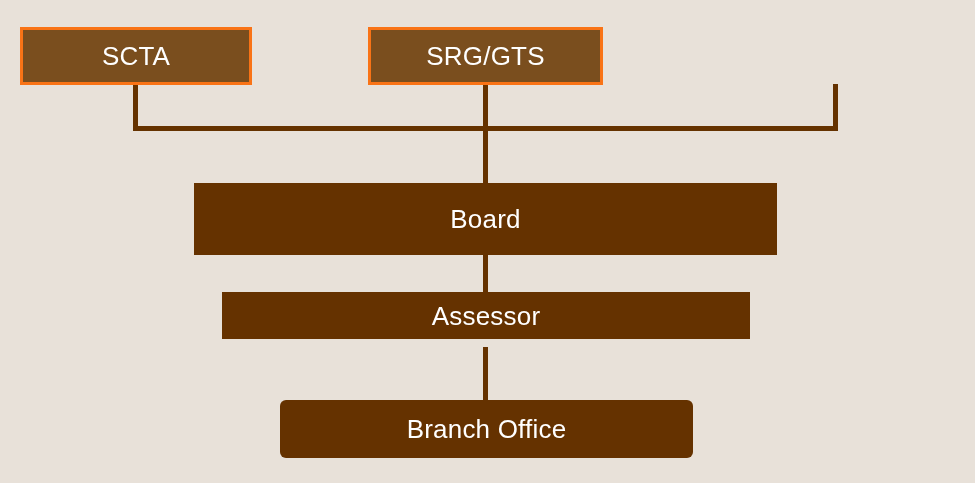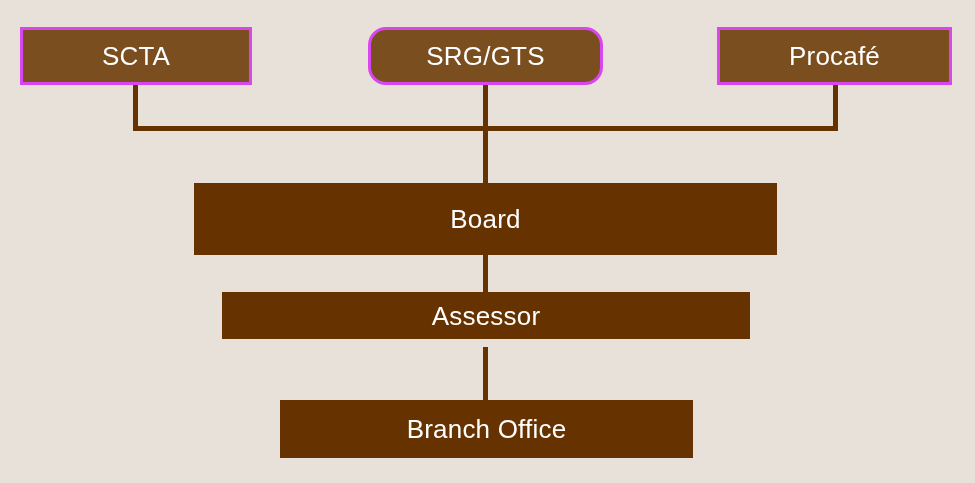--- a/index.html
+++ b/index.html
@@ -38,21 +38,21 @@
     font-size: 26px;
     line-height: 1;
     letter-spacing: 0.2px;
     white-space: nowrap;
     z-index: 3;
   }
 
   
   .node--partner {
     background: #7a4e1e;
-    border: 3px solid #d946ef;
+    border: 3px solid #f97316;
   }
 
   
   .node--core {
     background: #653200;
     border: 0;
   }
 
   .node-label {
     pointer-events: none;
@@ -74,33 +74,30 @@
   <div class="connector" style="left:483px; top:126px; width:5px; height:60px;"></div>
 
   <div class="connector" style="left:483px; top:239px; width:5px; height:56px;"></div>
 
   <div class="connector" style="left:483px; top:347px; width:5px; height:55px;"></div>
 
   <div class="node node--partner" style="left:20px; top:27px; width:232px; height:58px;">
     <span class="node-label">SCTA</span>
   </div>
 
-  <div class="node node--partner" style="left:368px; top:27px; width:235px; height:58px;border-radius:18px;">
+  <div class="node node--partner" style="left:368px; top:27px; width:235px; height:58px;">
     <span class="node-label">SRG/GTS</span>
   </div>
 
-  <div class="node node--partner" style="left:717px; top:27px; width:235px; height:58px;">
-    <span class="node-label">Procafé</span>
-  </div>
 
   <div class="node node--core" style="left:194px; top:183px; width:583px; height:72px;">
     <span class="node-label">Board</span>
   </div>
 
   <div class="node node--core" style="left:222px; top:292px; width:528px; height:47px;">
     <span class="node-label">Assessor</span>
   </div>
 
-  <div class="node node--core" style="left:280px; top:400px; width:413px; height:58px;">
+  <div class="node node--core" style="left:280px; top:400px; width:413px; height:58px;border-radius:6px;">
     <span class="node-label">Branch Office</span>
   </div>
 
 </div>
 
 </body></html>

